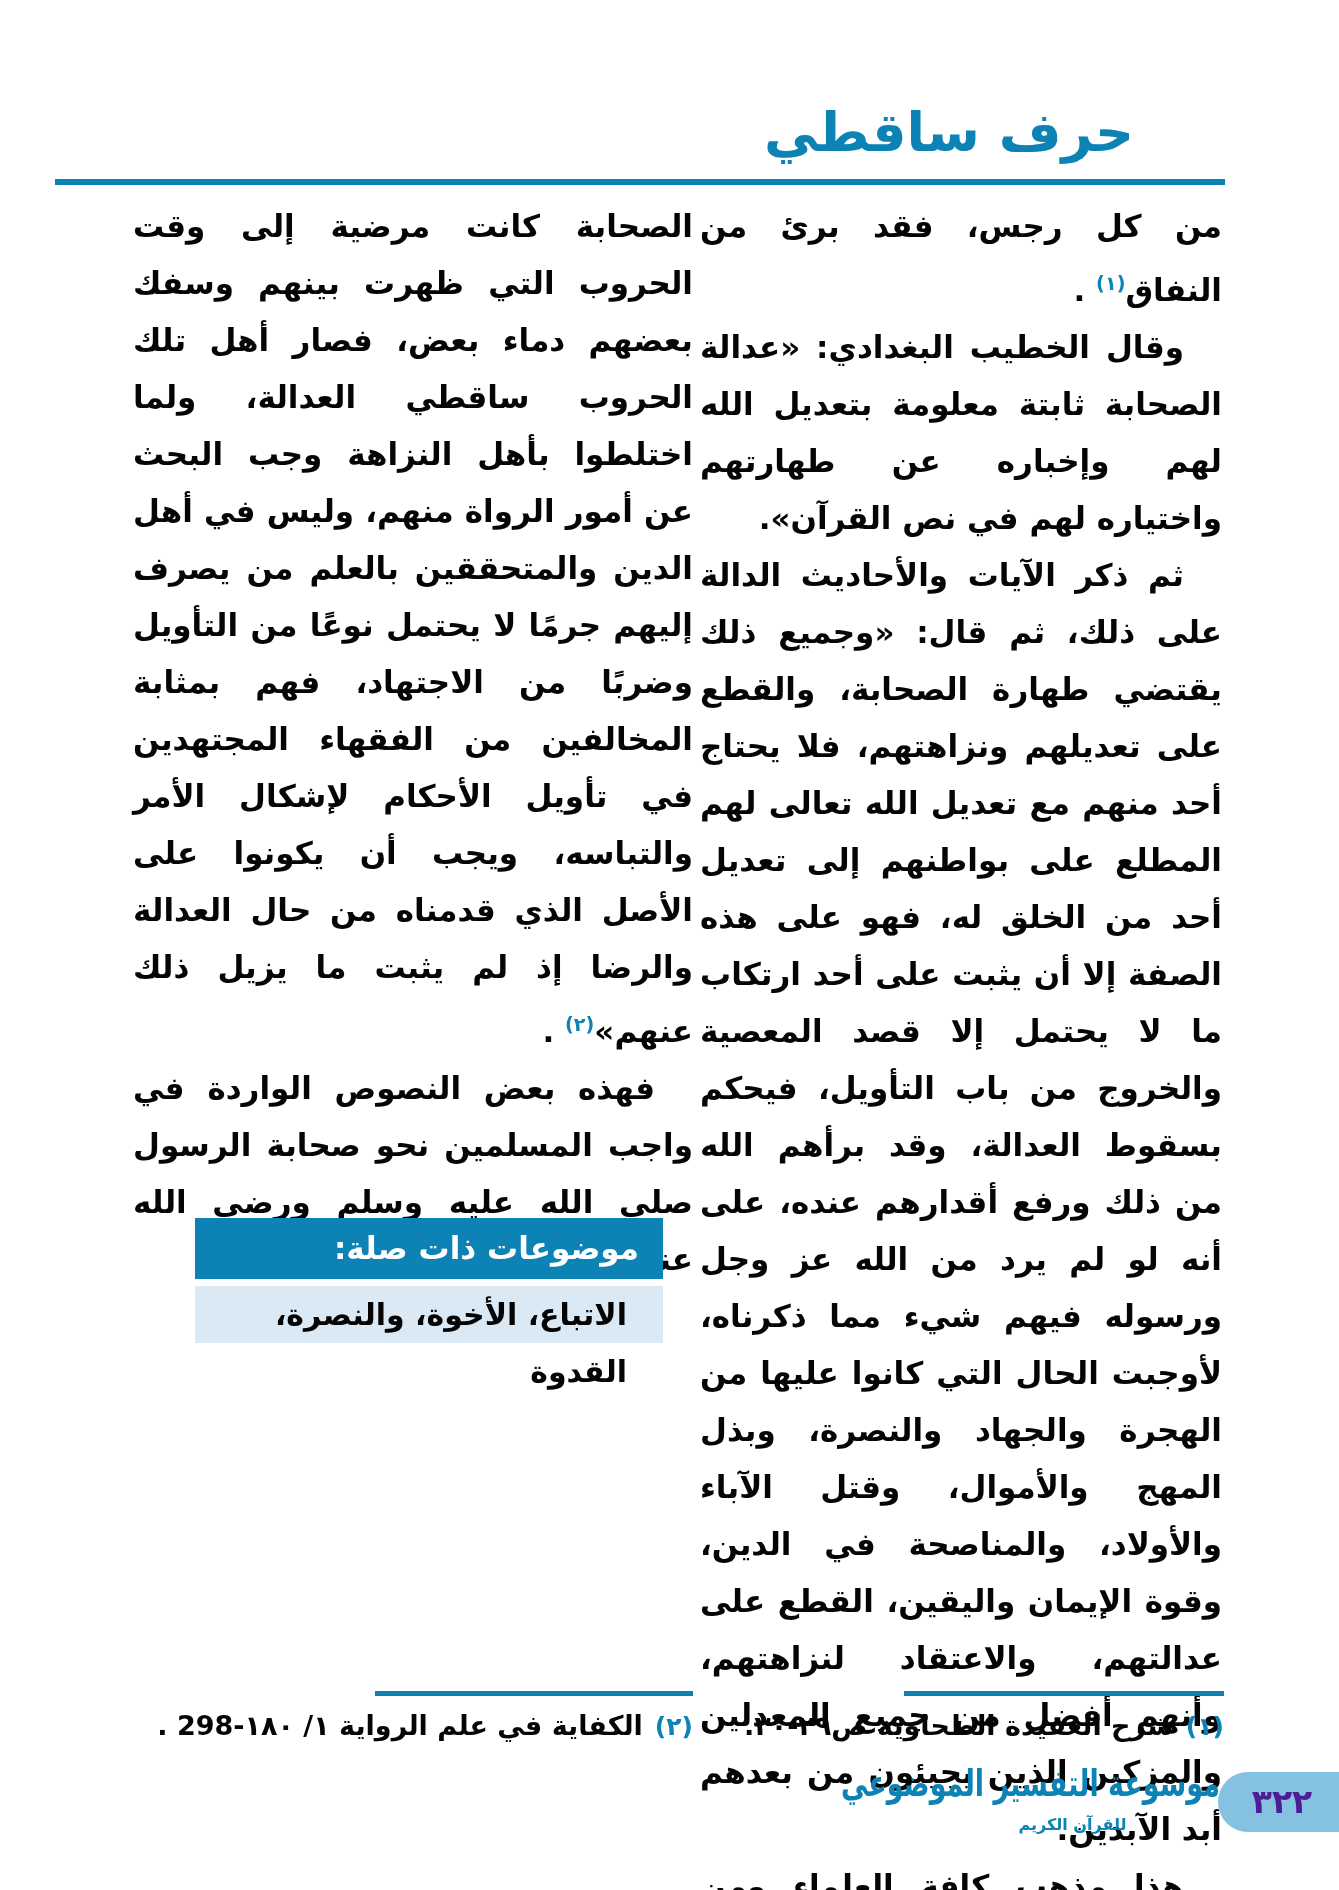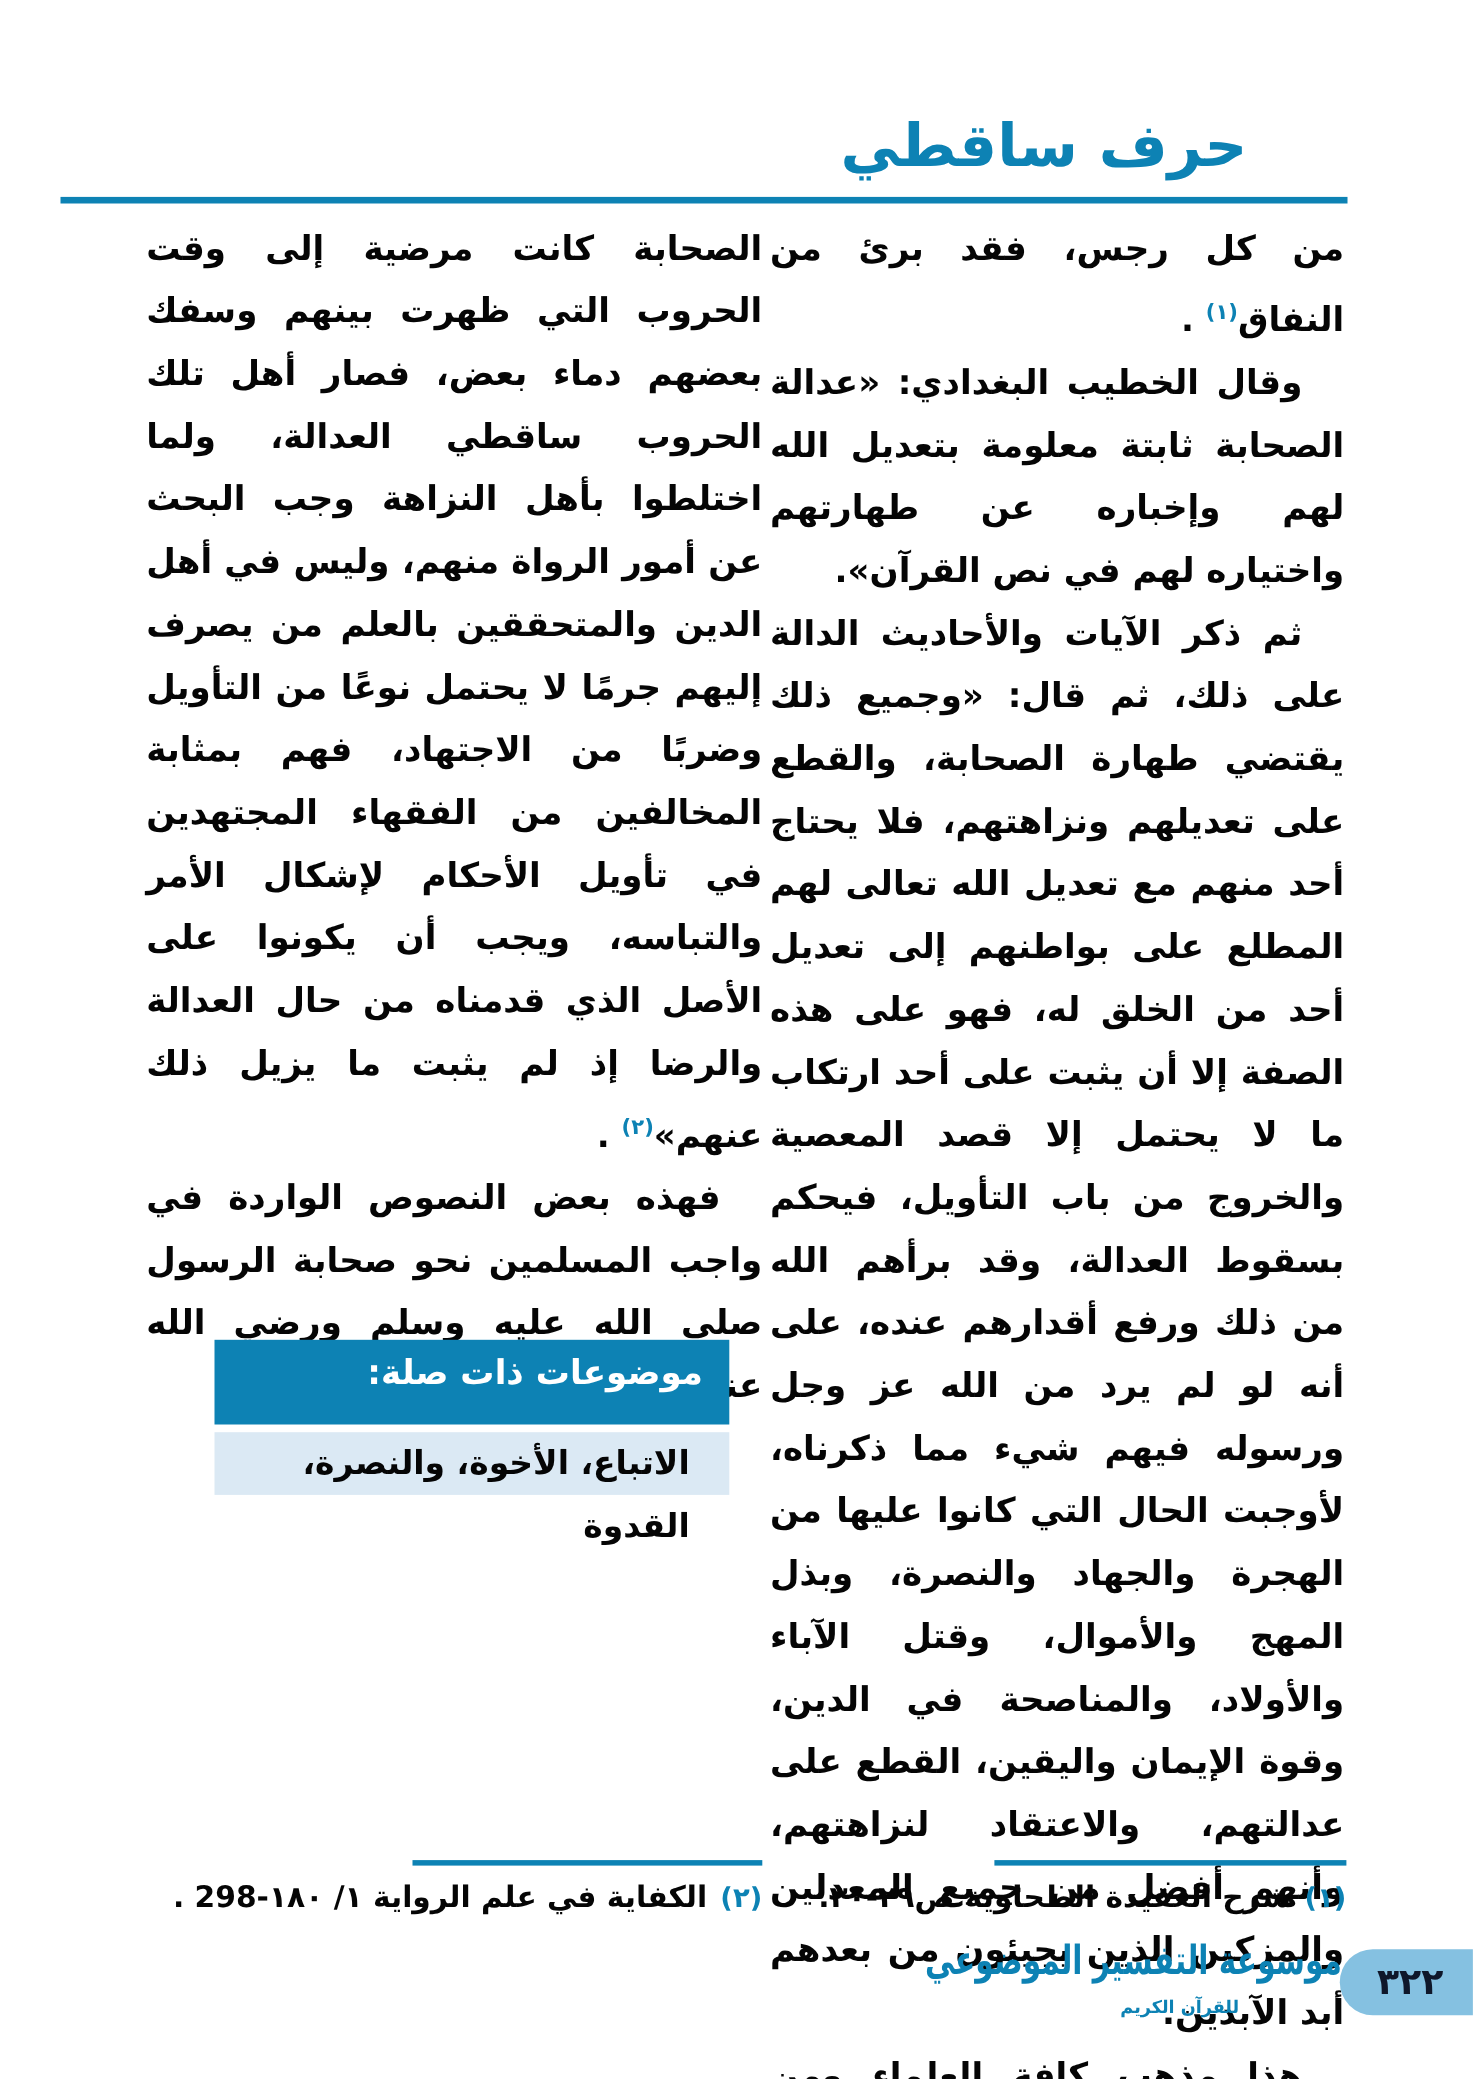--- a/index.html
+++ b/index.html
@@ -45,21 +45,21 @@
     color:var(--teal);
     font-size:0.62em;
     vertical-align:super;
     font-weight:700;
   }
   
   .related-box{ position:absolute; top:1218px; left:195px; width:468px; }
   .related-header{
     background:var(--teal);
     color:#ffffff;
-    height:77px; line-height:61px;
+    height:61px; line-height:61px;
     font-size:31px; font-weight:700;
     text-align:right;
     padding-right:24px; box-sizing:border-box;
   }
   .related-body{
     margin-top:7px;
     background:var(--lightblue);
     color:#050505;
     height:57px; line-height:57px;
     font-size:30px; font-weight:700;
@@ -103,21 +103,21 @@
   .footer-logo .logo-sub{
     display:block;
     margin-top:22px;
     font-size:16px; font-weight:700;
     white-space:nowrap;
   }
   .page-badge{
     position:absolute; top:1772px; left:1218px; width:121px; height:60px;
     background:var(--badge);
     border-radius:30px 0 0 30px;
-    color:#0f172a;
+    color:#4c1d95;
     font-size:33px; font-weight:700;
     line-height:60px; text-align:center;
     letter-spacing:7px;
     box-sizing:border-box;
     padding-left:7px;
   }
 </style>
 </head>
 <body>
 

